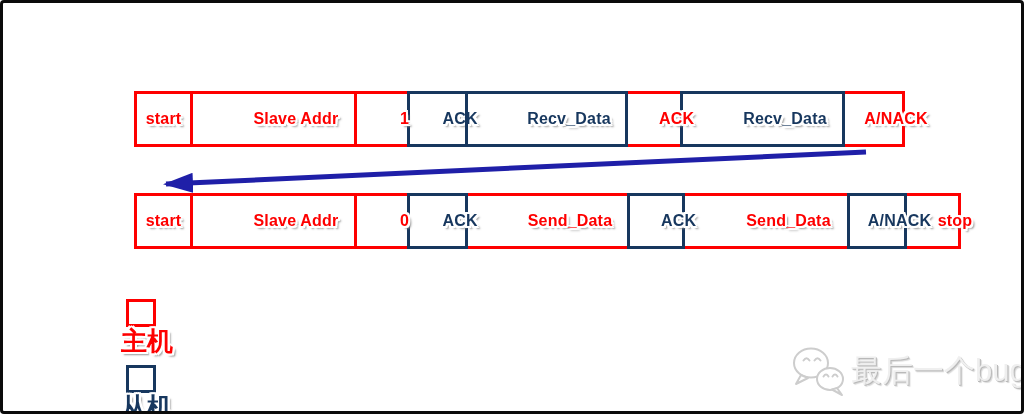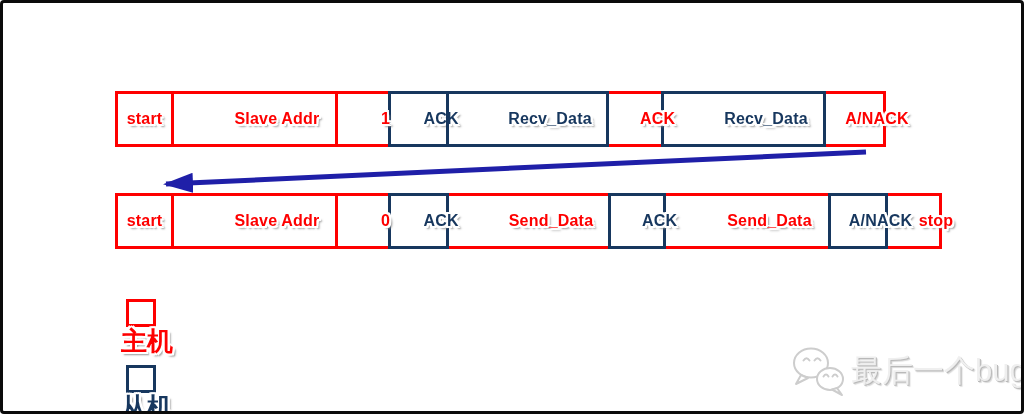--- a/index.html
+++ b/index.html
@@ -19,20 +19,21 @@
     align-items:stretch;
   }
   .cell{
     box-sizing:border-box;
     height:56px;
     display:flex;
     align-items:center;
     justify-content:center;
     border:3px solid #000;
     background:transparent;
+    margin-left:19px;
   }
   .cell + .cell{ margin-left:-3px;padding-left:45px; }
   .cell.master{ border-color:var(--master,#fe0000); }
   .cell.slave{ border-color:var(--slave,#17375e); z-index:1; }
   .cell .lbl{
     font-weight:bold;
     font-size:16px;
     letter-spacing:0.2px;
     white-space:nowrap;
     z-index:2;

